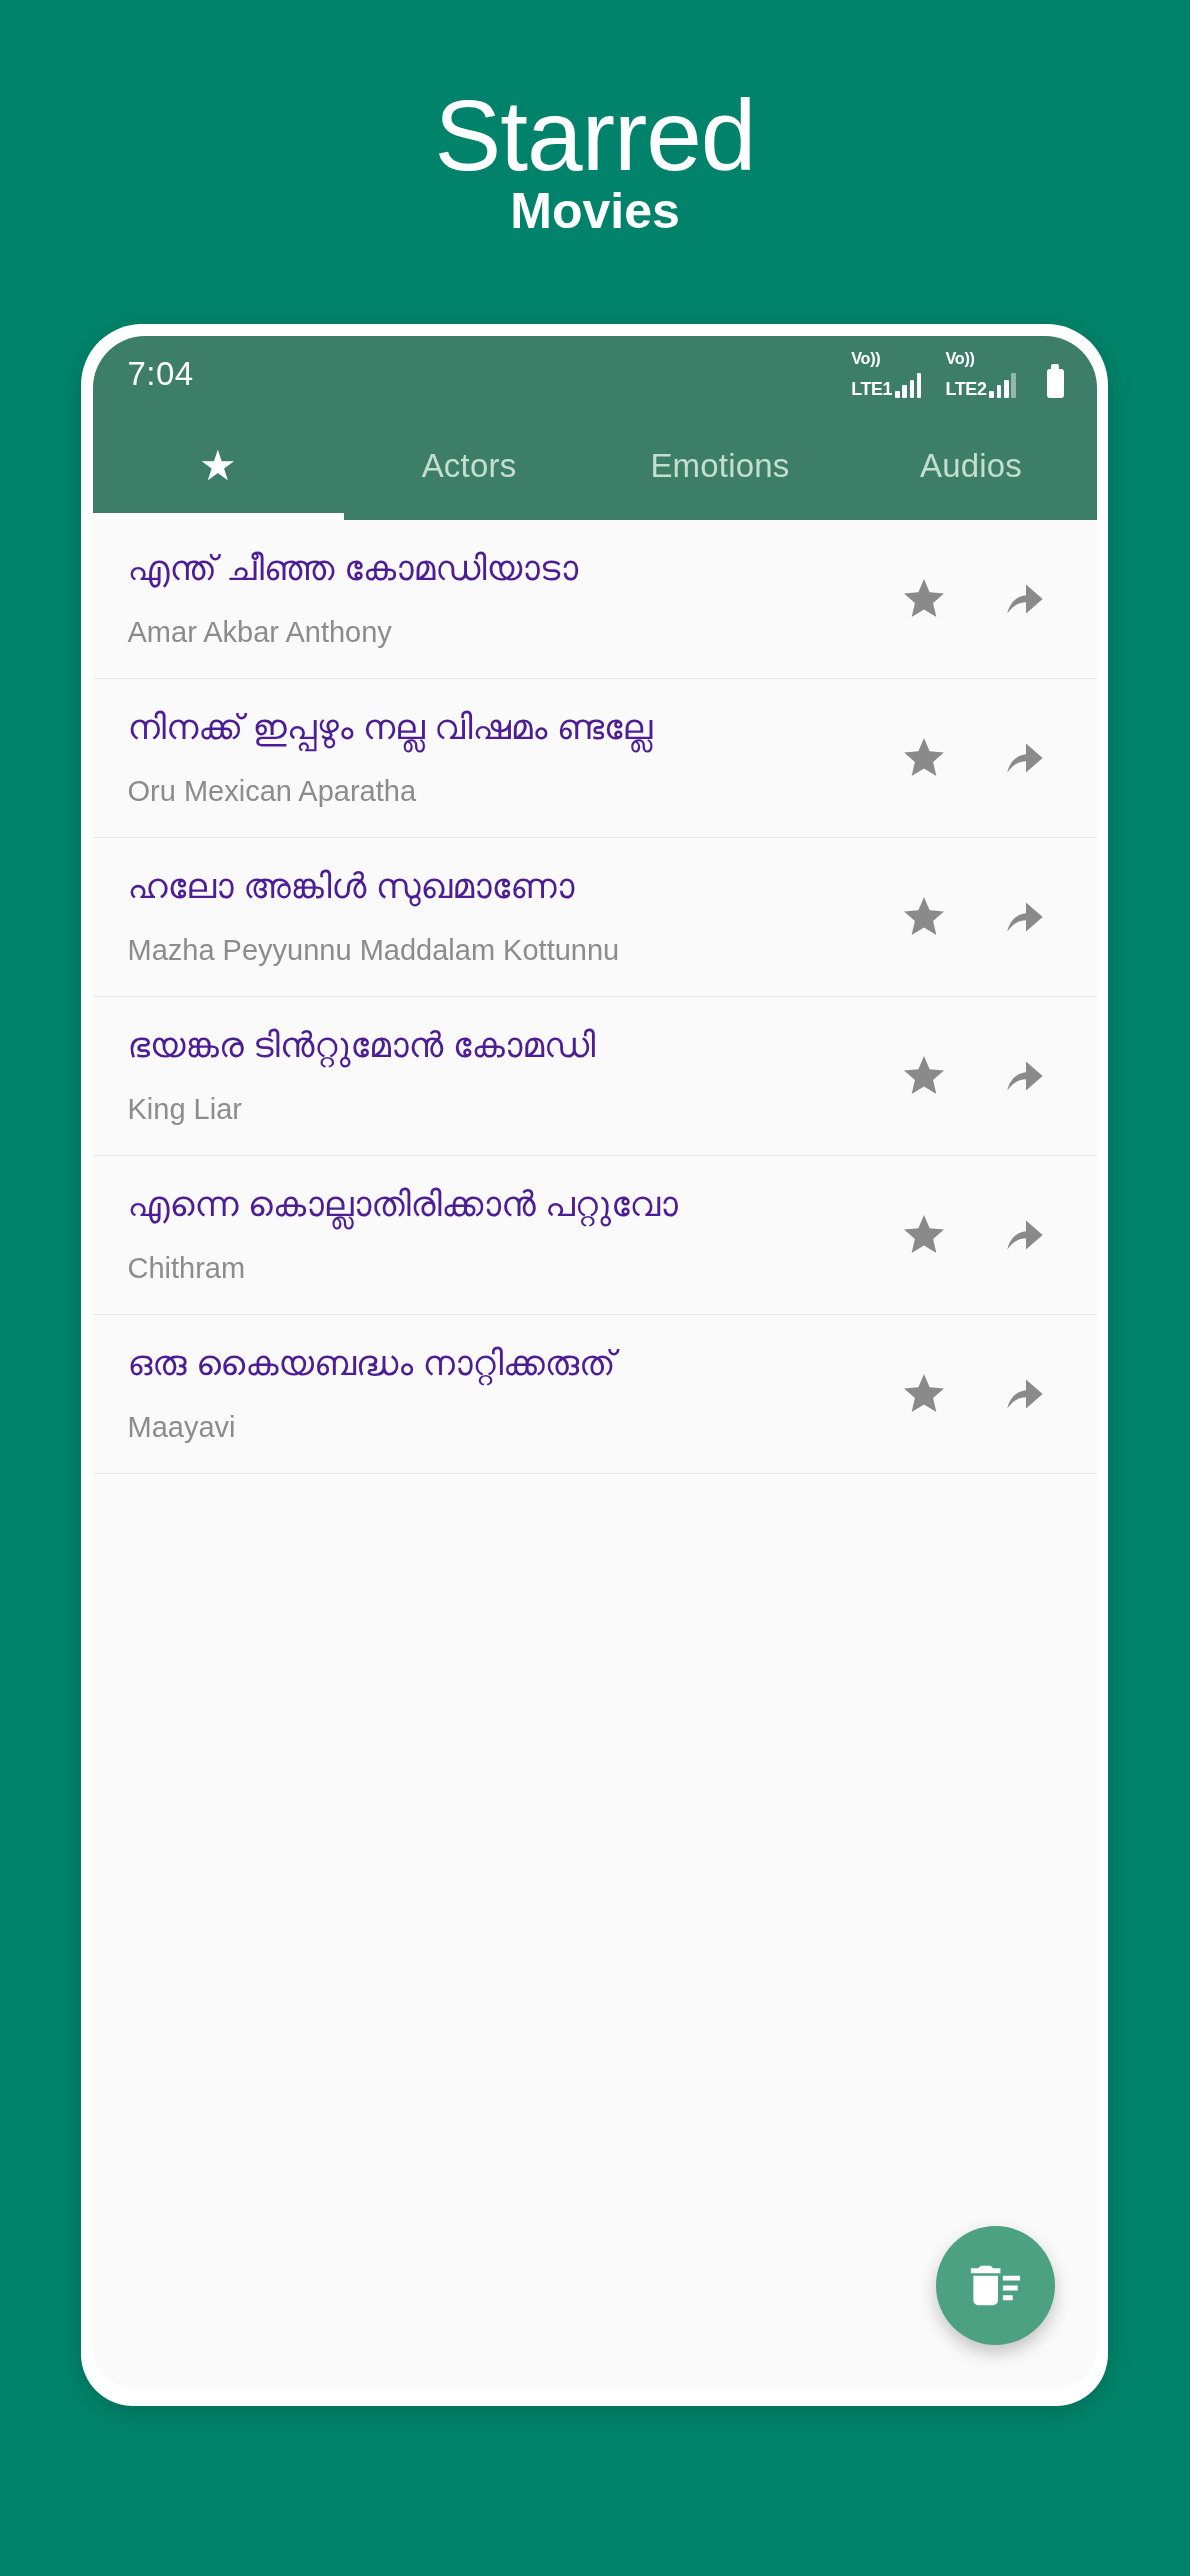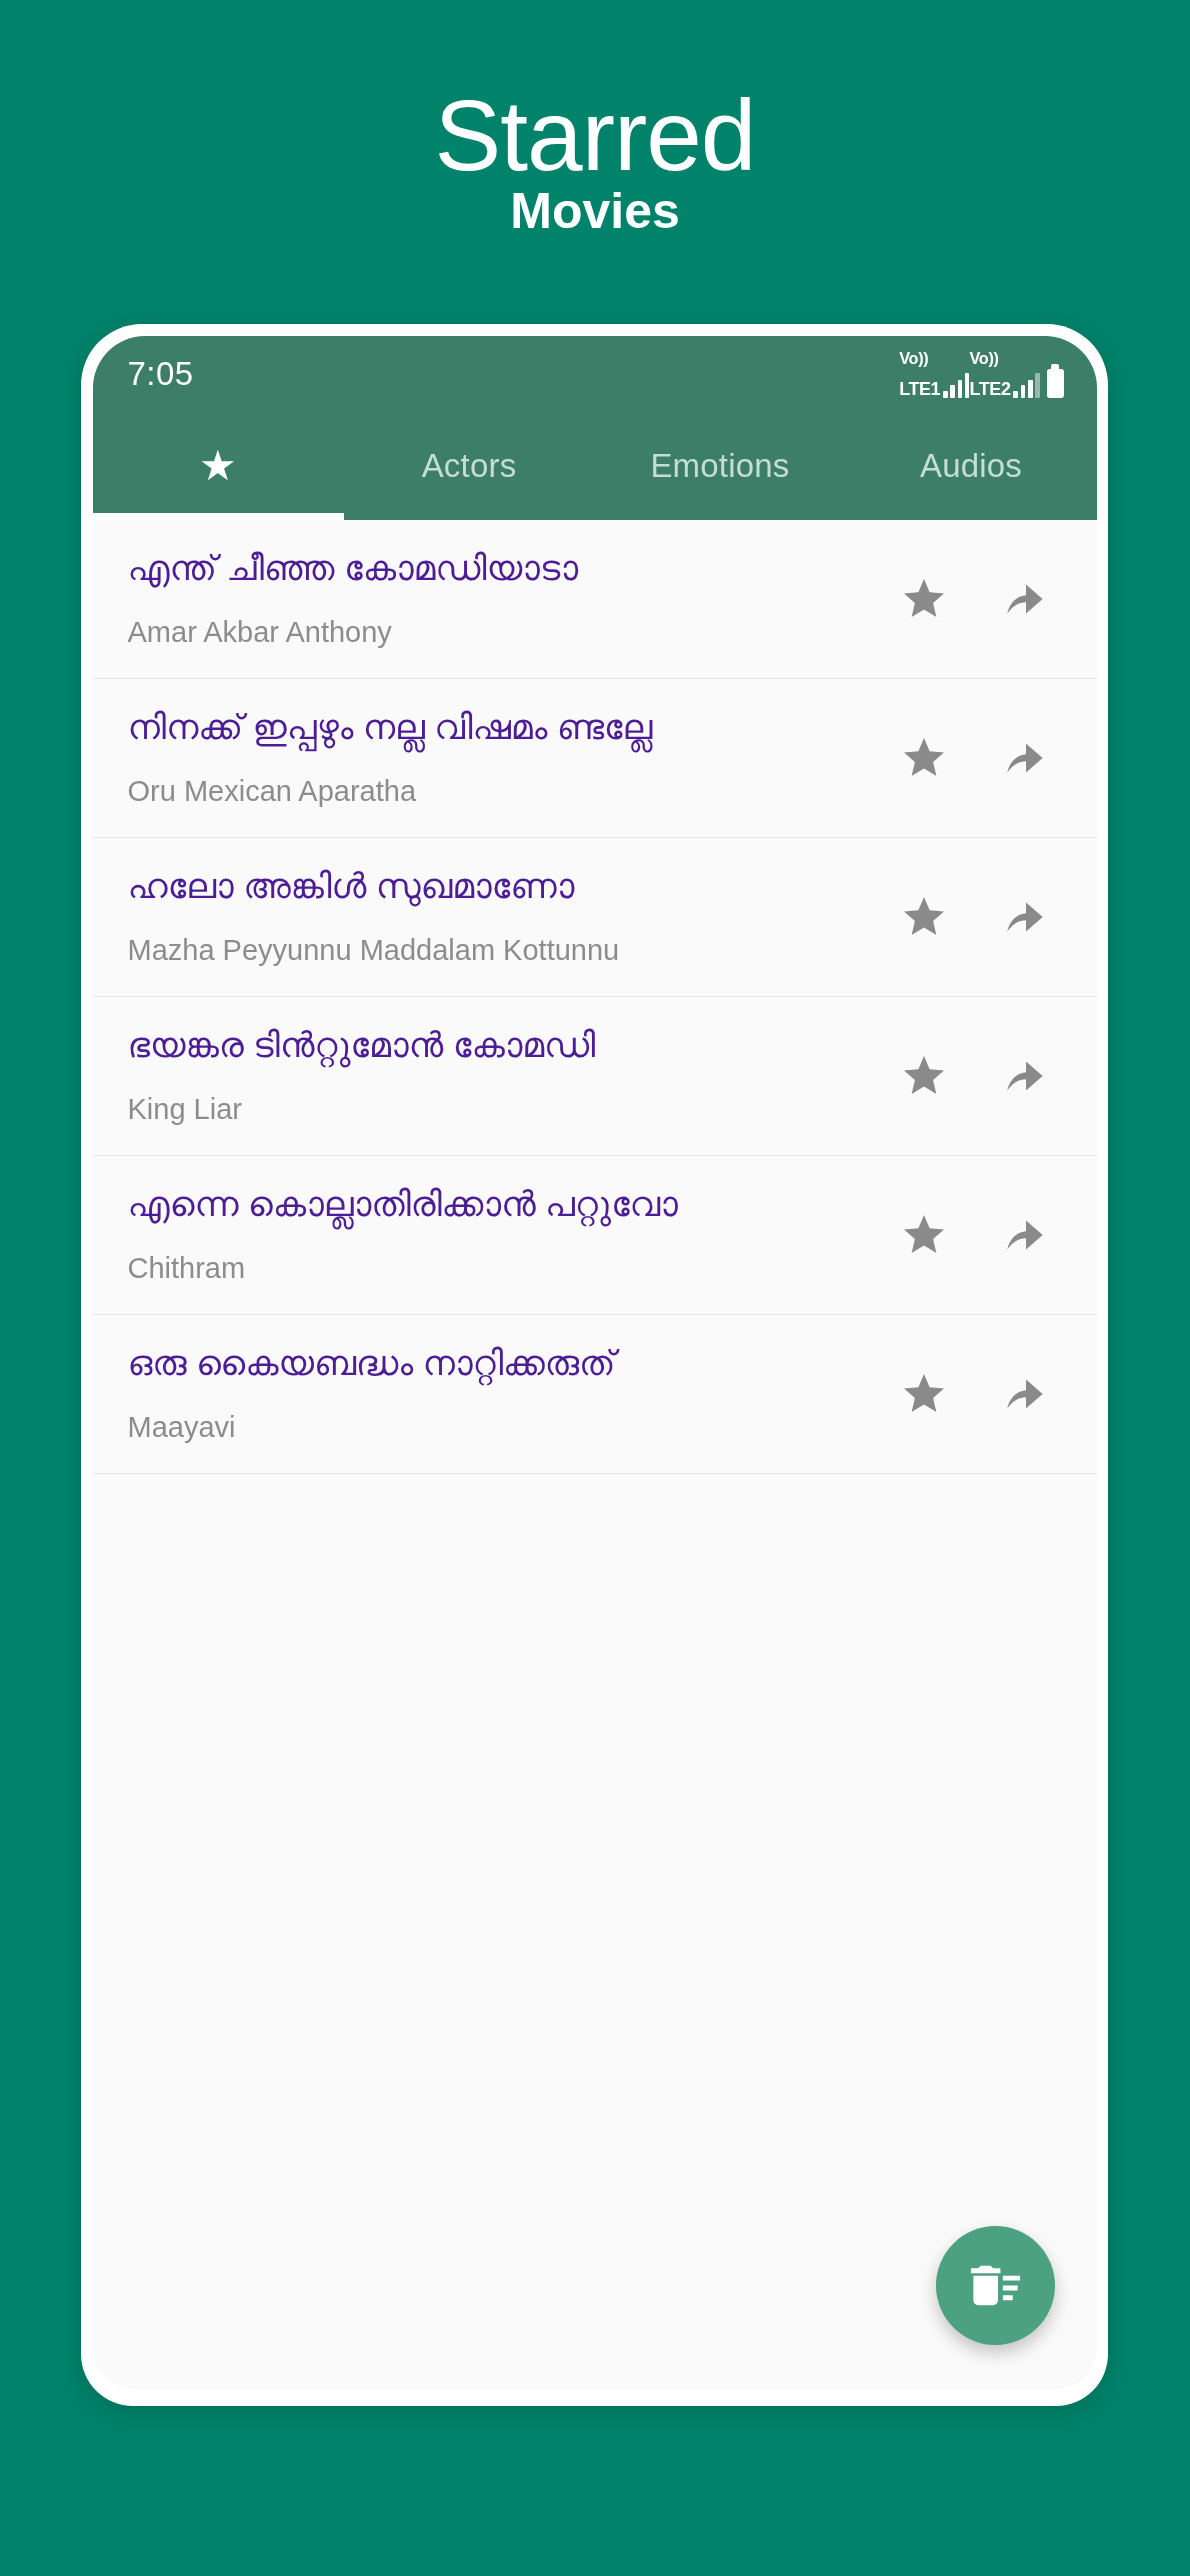--- a/index.html
+++ b/index.html
@@ -43,21 +43,21 @@
     display:flex; flex-direction:column;
   }
 
   
   .statusbar{
     height:77px; background:#3d7e68; flex:0 0 auto;
     display:flex; align-items:center; justify-content:space-between;
     padding:0 33px 0 35px; color:#ffffff;
   }
   .clock{ font-size:33px; letter-spacing:0.5px; }
-  .status-right{ display:flex; align-items:flex-end; gap:0; }
+  .status-right{ display:flex; align-items:flex-end; gap:24px; }
   .sim{ display:flex; align-items:flex-end; gap:2.9px; }
   .volte{ display:flex; flex-direction:column; align-items:flex-start; line-height:1; }
   .volte .vo{ font-size:16.3px; font-weight:bold; letter-spacing:-0.3px; }
   .volte .lte{ font-size:18px; font-weight:bold; letter-spacing:-0.4px; margin-top:13px; }
   .bars{ display:flex; align-items:flex-end; gap:2.4px; height:25px; }
   .bars i{ display:block; width:4.8px; background:#ffffff; border-radius:1px; }
   .bars i:nth-child(1){ height:6.7px; }
   .bars i:nth-child(2){ height:12.5px; }
   .bars i:nth-child(3){ height:18px; }
   .bars i:nth-child(4){ height:25px; }
@@ -122,21 +122,21 @@
 
 <div class="page">
 
   <div class="promo-title">Starred</div>
   <div class="promo-sub">Movies</div>
 
   <div class="phone">
     <div class="screen">
 
       <div class="statusbar">
-        <div class="clock">7:05</div>
+        <div class="clock">7:04</div>
         <div class="status-right">
           <div class="sim">
             <div class="volte">
               <div class="vo">Vo))</div>
               <div class="lte">LTE1</div>
             </div>
             <div class="bars">
                 <i></i>
                 <i></i>
                 <i></i>

